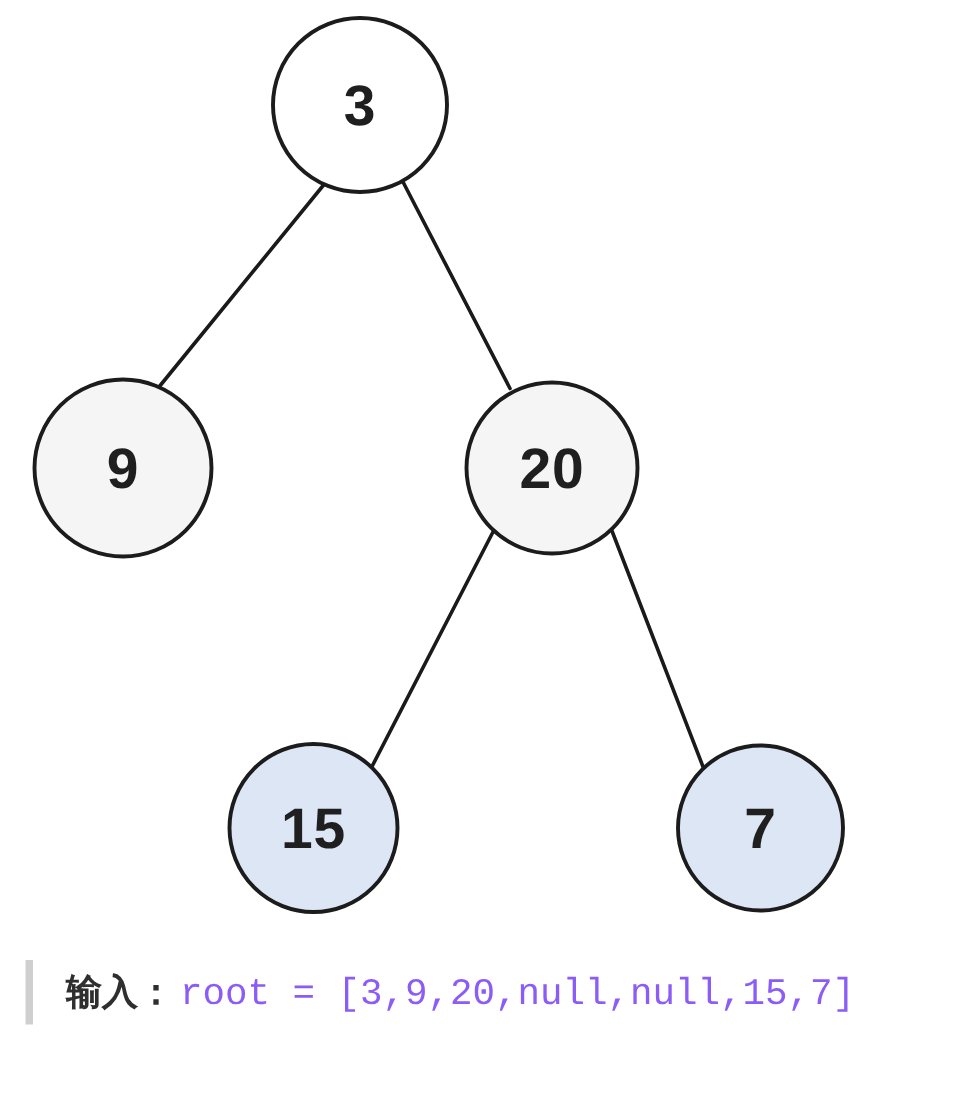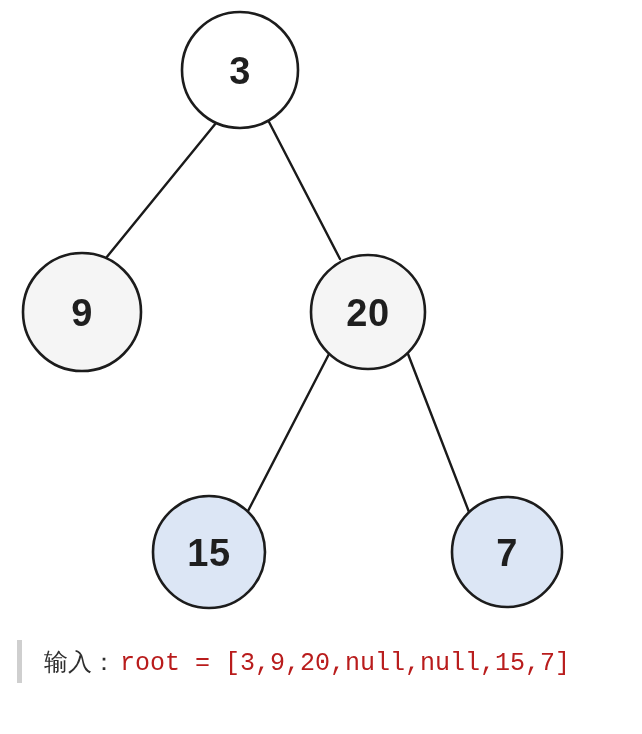--- a/index.html
+++ b/index.html
@@ -72,29 +72,29 @@
     box-sizing: border-box;
   }
   .example-line {
     white-space: nowrap;
     line-height: 43px;
     height: 43px;
     display: block;
   }
   .example-key {
     font-family: "Liberation Sans", sans-serif;
-    font-weight: normal;
+    font-weight: bold;
     font-size: 24px;
     color: #2f2f2f;
     letter-spacing: 0px;
   }
   .example-val {
     font-family: "Liberation Mono", "DejaVu Sans Mono", monospace;
     font-size: 25px;
-    color: #b91c1c;
+    color: #8b5cf6;
     letter-spacing: 0px;
     margin-left: 4px;
   }
 </style>
 </head>
 <body>
 
 <div id="root-canvas">
 
   <div class="tree-area">

